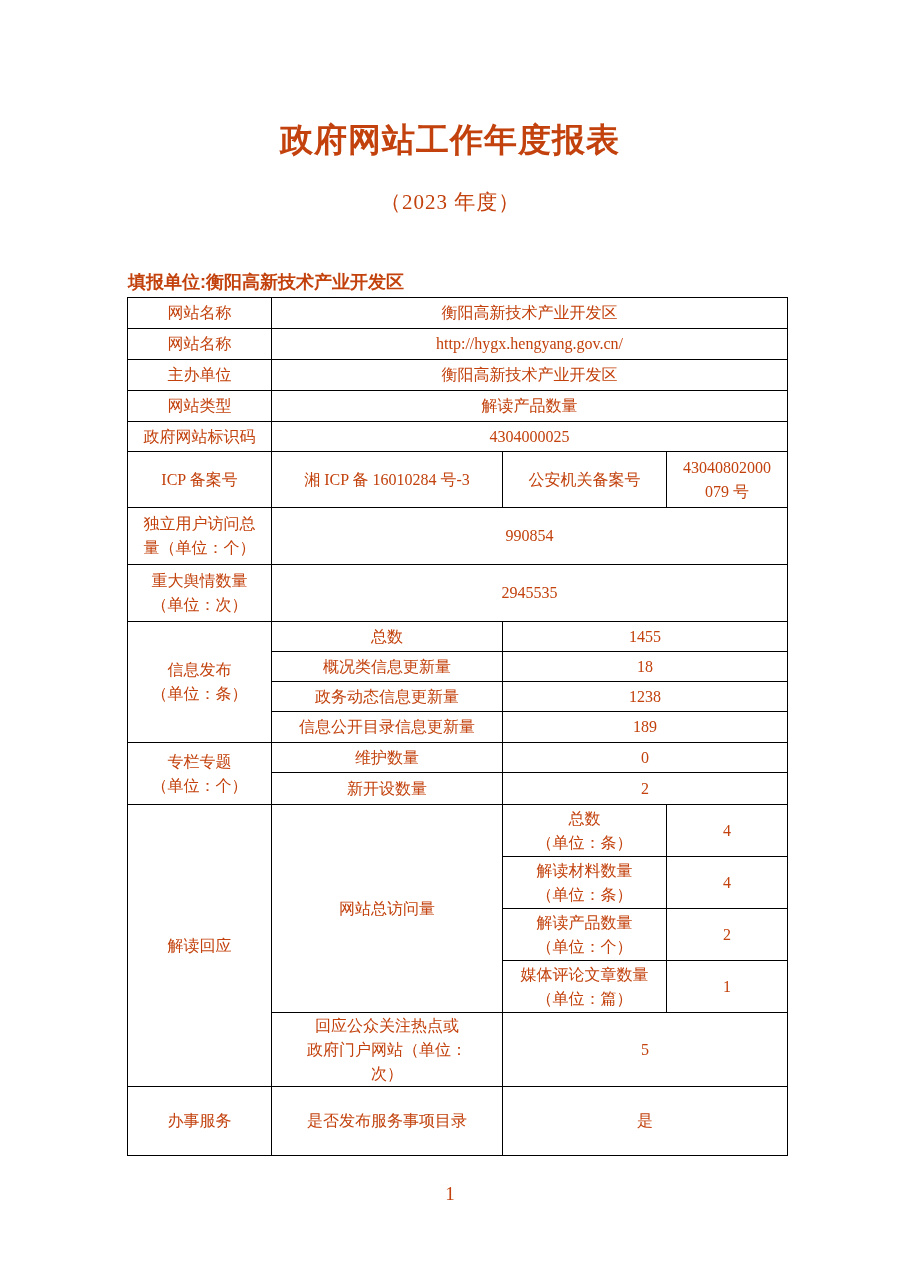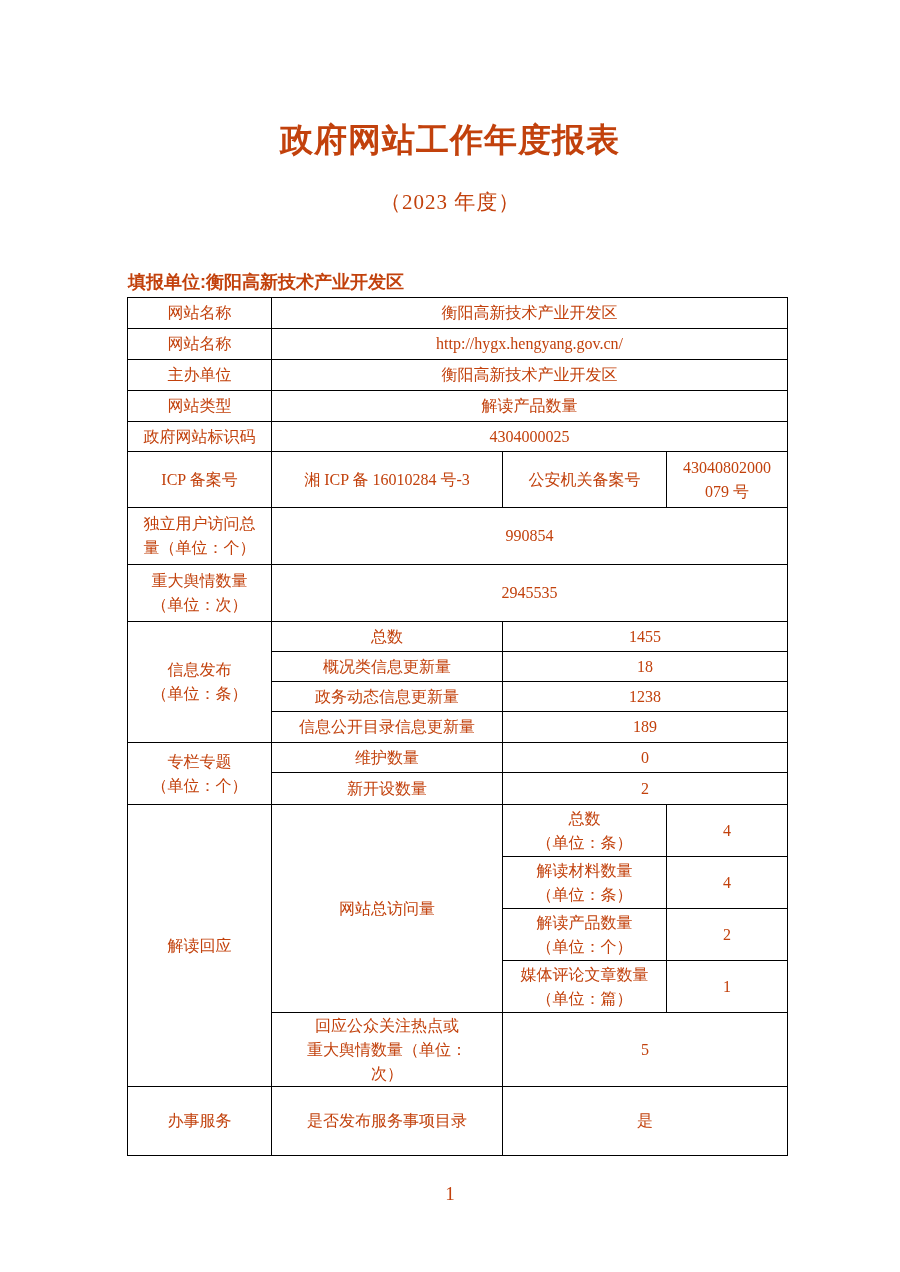--- a/index.html
+++ b/index.html
@@ -179,21 +179,21 @@
 （单位：个）</td>
         <td>2</td>
       </tr>
       <tr class="rh52">
         <td>媒体评论文章数量
 （单位：篇）</td>
         <td>1</td>
       </tr>
       <tr class="rh74">
         <td>回应公众关注热点或
-重大舆情数量（单位：
+政府门户网站（单位：
 次）</td>
         <td colspan="2">5</td>
       </tr>
 
       <tr class="rh55">
         <td class="v-bottom">办事服务</td>
         <td class="v-top">是否发布服务事项目录</td>
         <td class="v-top" colspan="2">是</td>
       </tr>
     </tbody>

